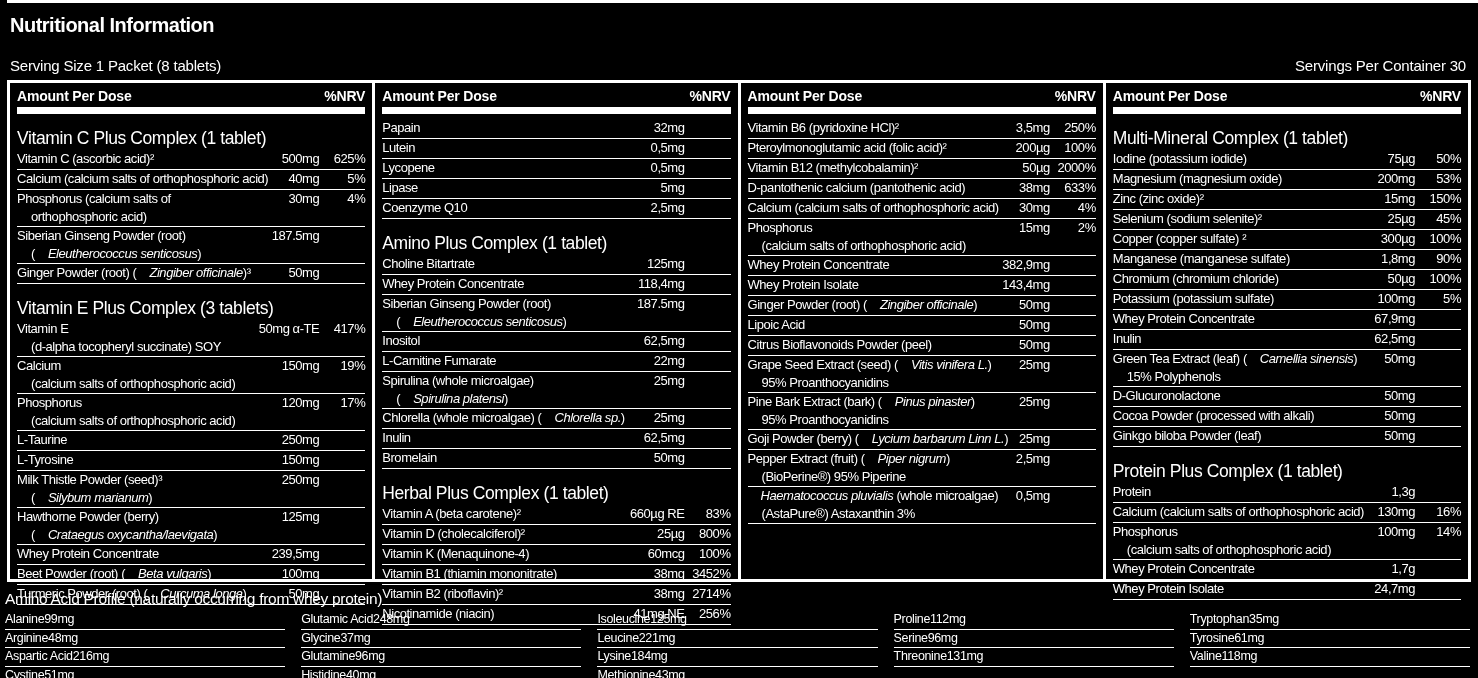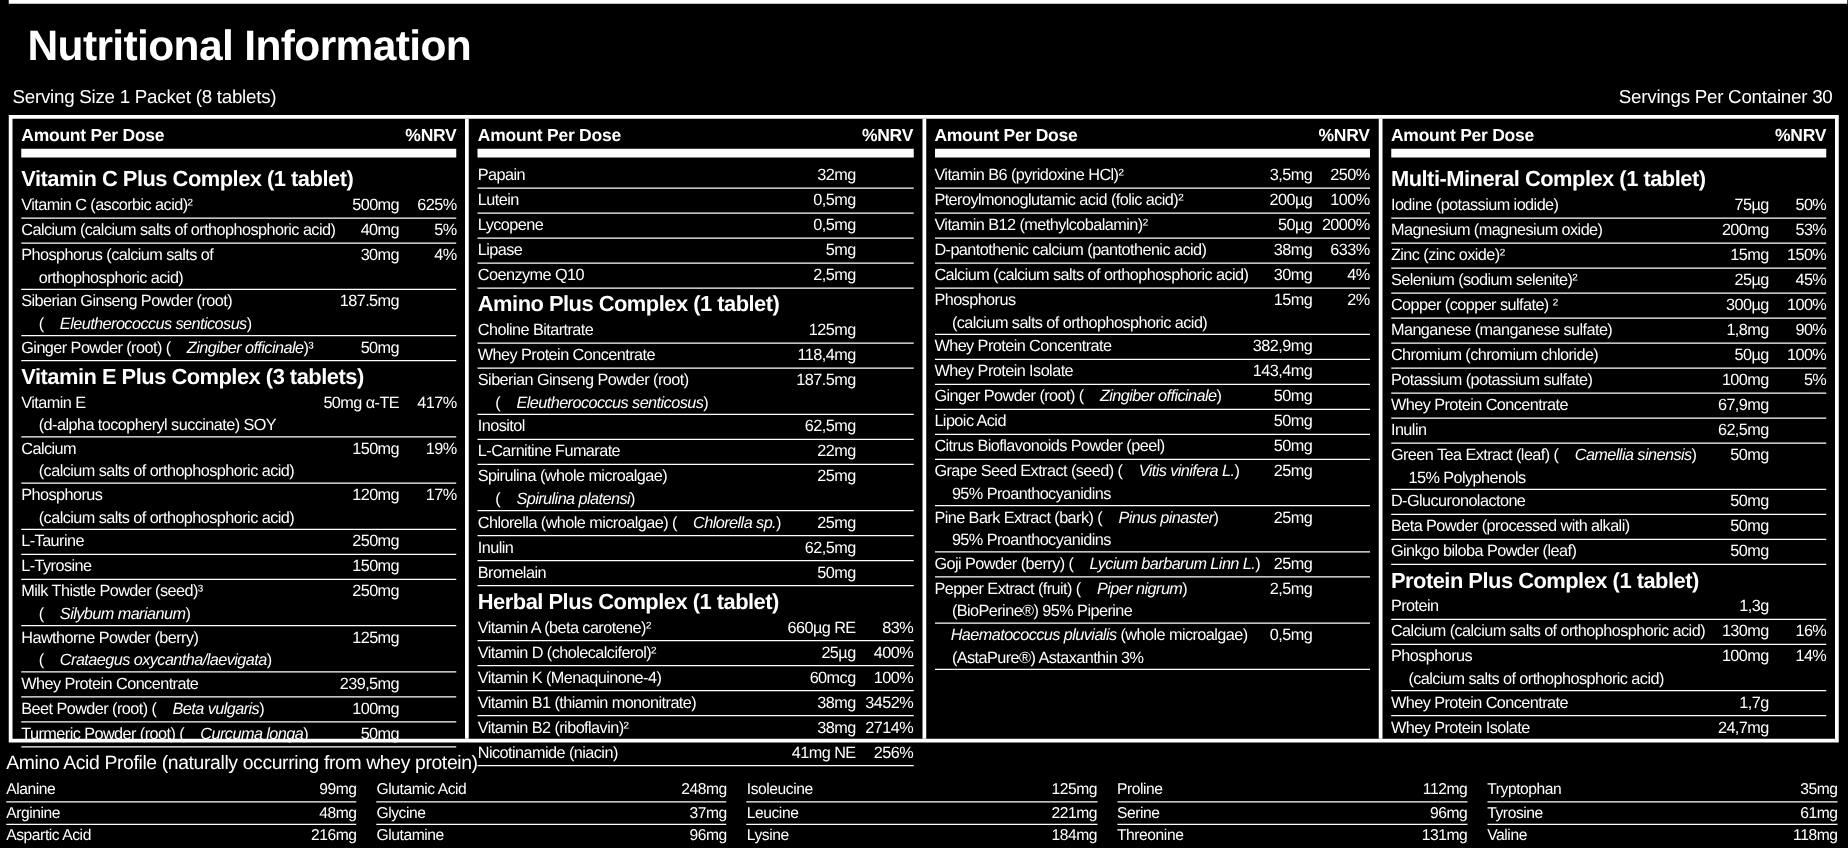--- a/index.html
+++ b/index.html
@@ -3,41 +3,41 @@
 <meta charset="utf-8">
 <style>
   html,body{margin:0;padding:0;background:#000;}
   body{
     width:1478px;height:678px;overflow:hidden;position:relative;
     font-family:"Liberation Sans",sans-serif;color:#fff;
     -webkit-font-smoothing:antialiased;
   }
   .top-rule{height:3px;background:#fff;margin:0 0 0 7px;}
   .top{padding:5px 12px 3px 10px;}
-  .title{font-size:34px;font-weight:bold;letter-spacing:-0.5px;line-height:34px;margin:12px;}
+  .title{font-size:20px;font-weight:bold;letter-spacing:-0.5px;line-height:34px;margin:0;}
   .serving-row{display:flex;justify-content:space-between;font-size:15px;line-height:19px;margin-top:14px;letter-spacing:-0.2px;}
   .nutrition-table{
     margin:2px 7px 0 7px;height:502px;
     border:3px solid #fff;display:flex;box-sizing:border-box;background:#000;
   }
   .col{flex:1;min-width:0;padding:3px 7px 0 7px;box-sizing:border-box;}
   .col + .col{border-left:3px solid #fff;}
   .col-header{display:flex;justify-content:space-between;font-size:14px;font-weight:bold;line-height:17px;letter-spacing:-0.2px;padding-top:2px;}
   .header-bar{height:7px;background:#fff;margin:2px 0 5px 0;}
-  .section{font-size:17.5px;font-weight:bold;letter-spacing:-0.4px;line-height:21px;padding:2px 0 1px 0;white-space:nowrap;}
+  .section{font-size:17.5px;font-weight:normal;letter-spacing:-0.4px;line-height:21px;padding:2px 0 1px 0;white-space:nowrap;margin-top:12px;}
   .row{border-bottom:1px solid #fff;padding:0 0 1px 0;}
   .row-main{display:flex;align-items:baseline;font-size:13px;line-height:18px;letter-spacing:-0.45px;}
   .nm{flex:1;min-width:0;white-space:nowrap;}
   .amt{min-width:76px;text-align:right;white-space:nowrap;}
   .nrv{width:46px;text-align:right;white-space:nowrap;}
   .sub{font-size:13px;line-height:17px;letter-spacing:-0.45px;padding-left:14px;white-space:nowrap;}
   .amino{margin:7px 8px 0 5px;}
   .amino-title{font-size:15.5px;font-weight:normal;letter-spacing:-0.3px;line-height:19px;}
   .amino-grid{display:grid;grid-template-columns:repeat(5,1fr);column-gap:16px;margin-top:3px;}
-  .amino-row{display:flex;justify-content:space-between;border-bottom:1px solid #fff;font-size:12.5px;line-height:15.5px;letter-spacing:-0.35px;padding:1px 0;}
+  .amino-row{display:flex;border-bottom:1px solid #fff;font-size:12.5px;line-height:15.5px;letter-spacing:-0.35px;padding:1px 0;}
   i{font-style:italic;padding-left:13px;}
 </style>
 </head>
 <body>
 
 <div class="top-rule"></div>
 
 <div class="top">
   <h1 class="title">Nutritional Information</h1>
   <div class="serving-row">
@@ -280,21 +280,21 @@
         <div class="row-main">
           <span class="nm">Vitamin A (beta carotene)²</span>
           <span class="amt">660µg RE</span>
           <span class="nrv">83%</span>
         </div>
       </div>
       <div class="row">
         <div class="row-main">
           <span class="nm">Vitamin D (cholecalciferol)²</span>
           <span class="amt">25µg</span>
-          <span class="nrv">400%</span>
+          <span class="nrv">800%</span>
         </div>
       </div>
       <div class="row">
         <div class="row-main">
           <span class="nm">Vitamin K (Menaquinone-4)</span>
           <span class="amt">60mcg</span>
           <span class="nrv">100%</span>
         </div>
       </div>
       <div class="row">
@@ -530,21 +530,21 @@
       </div>
       <div class="row">
         <div class="row-main">
           <span class="nm">D-Glucuronolactone</span>
           <span class="amt">50mg</span>
           <span class="nrv"></span>
         </div>
       </div>
       <div class="row">
         <div class="row-main">
-          <span class="nm">Beta Powder (processed with alkali)</span>
+          <span class="nm">Cocoa Powder (processed with alkali)</span>
           <span class="amt">50mg</span>
           <span class="nrv"></span>
         </div>
       </div>
       <div class="row">
         <div class="row-main">
           <span class="nm">Ginkgo biloba Powder (leaf)</span>
           <span class="amt">50mg</span>
           <span class="nrv"></span>
         </div>

